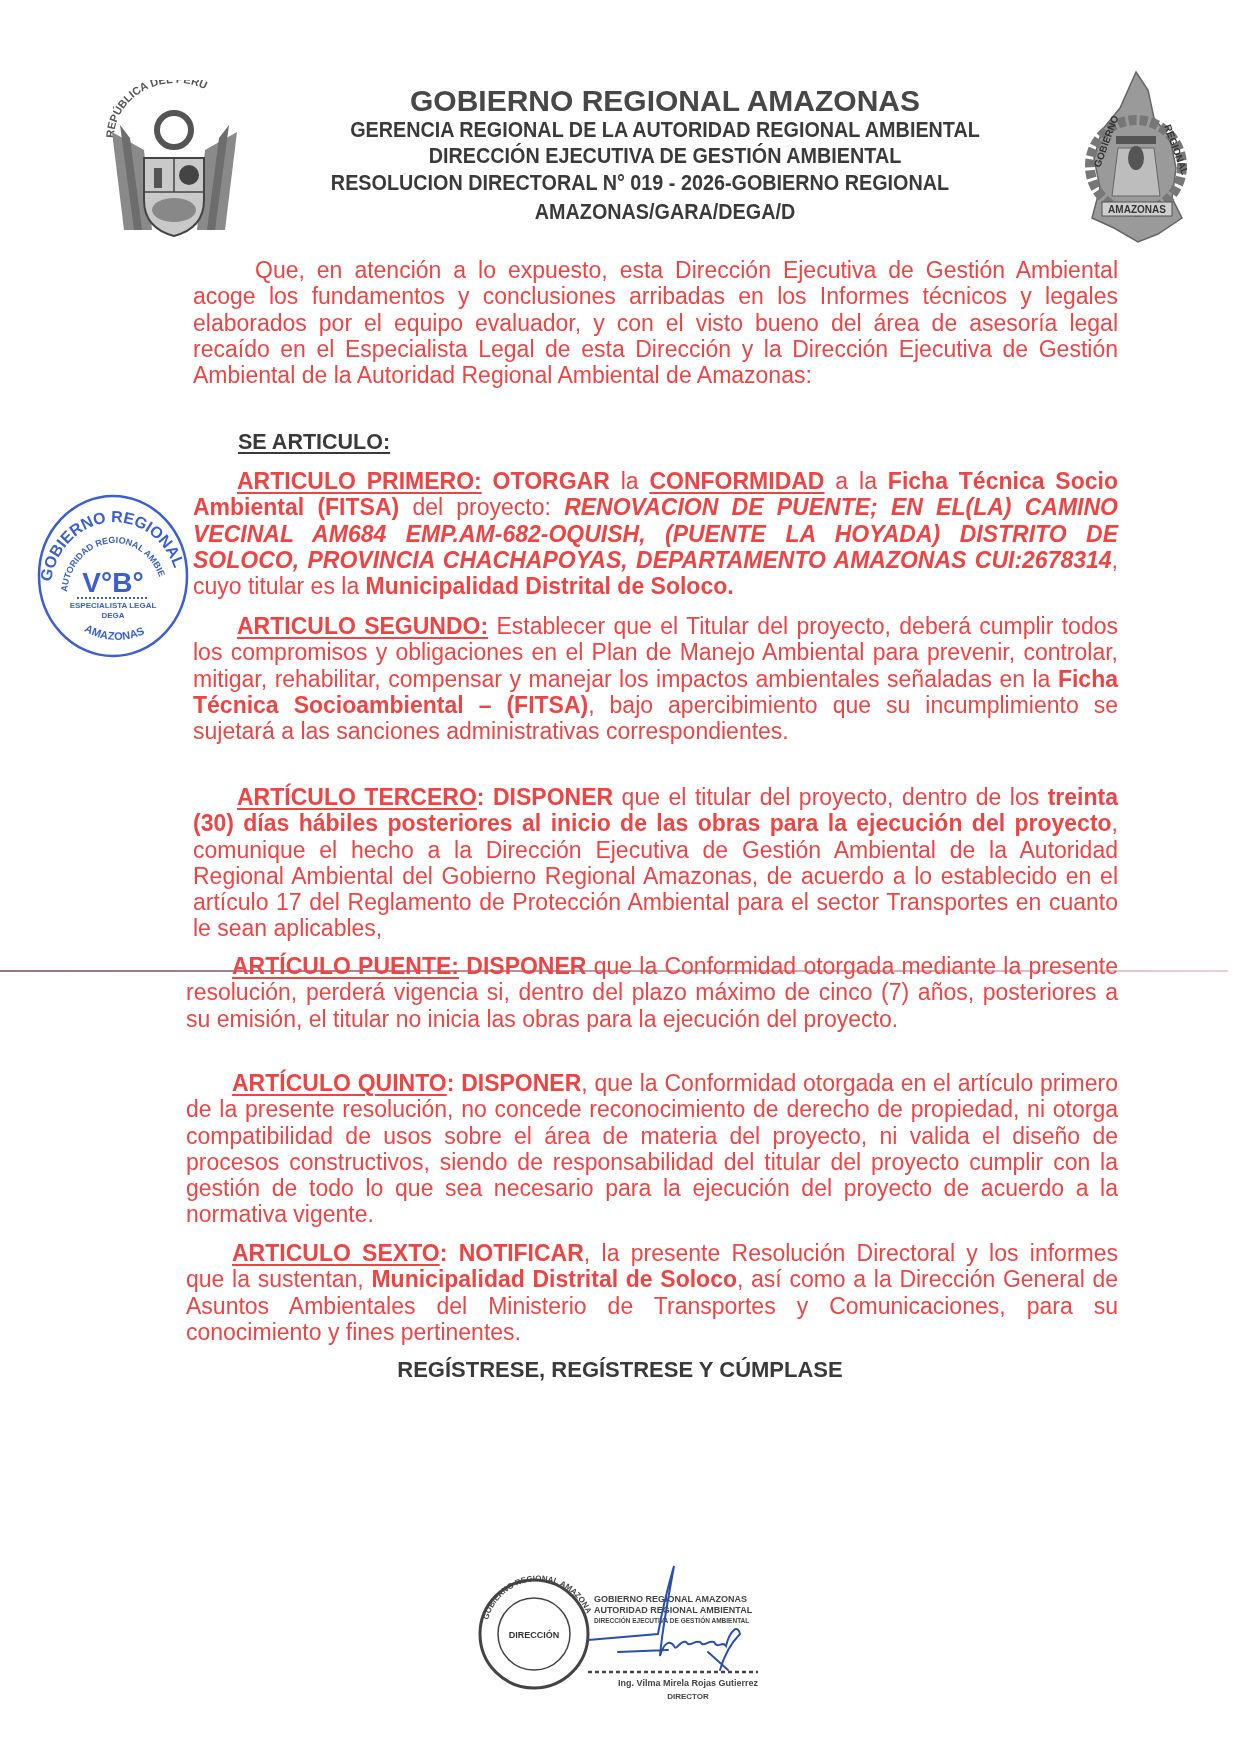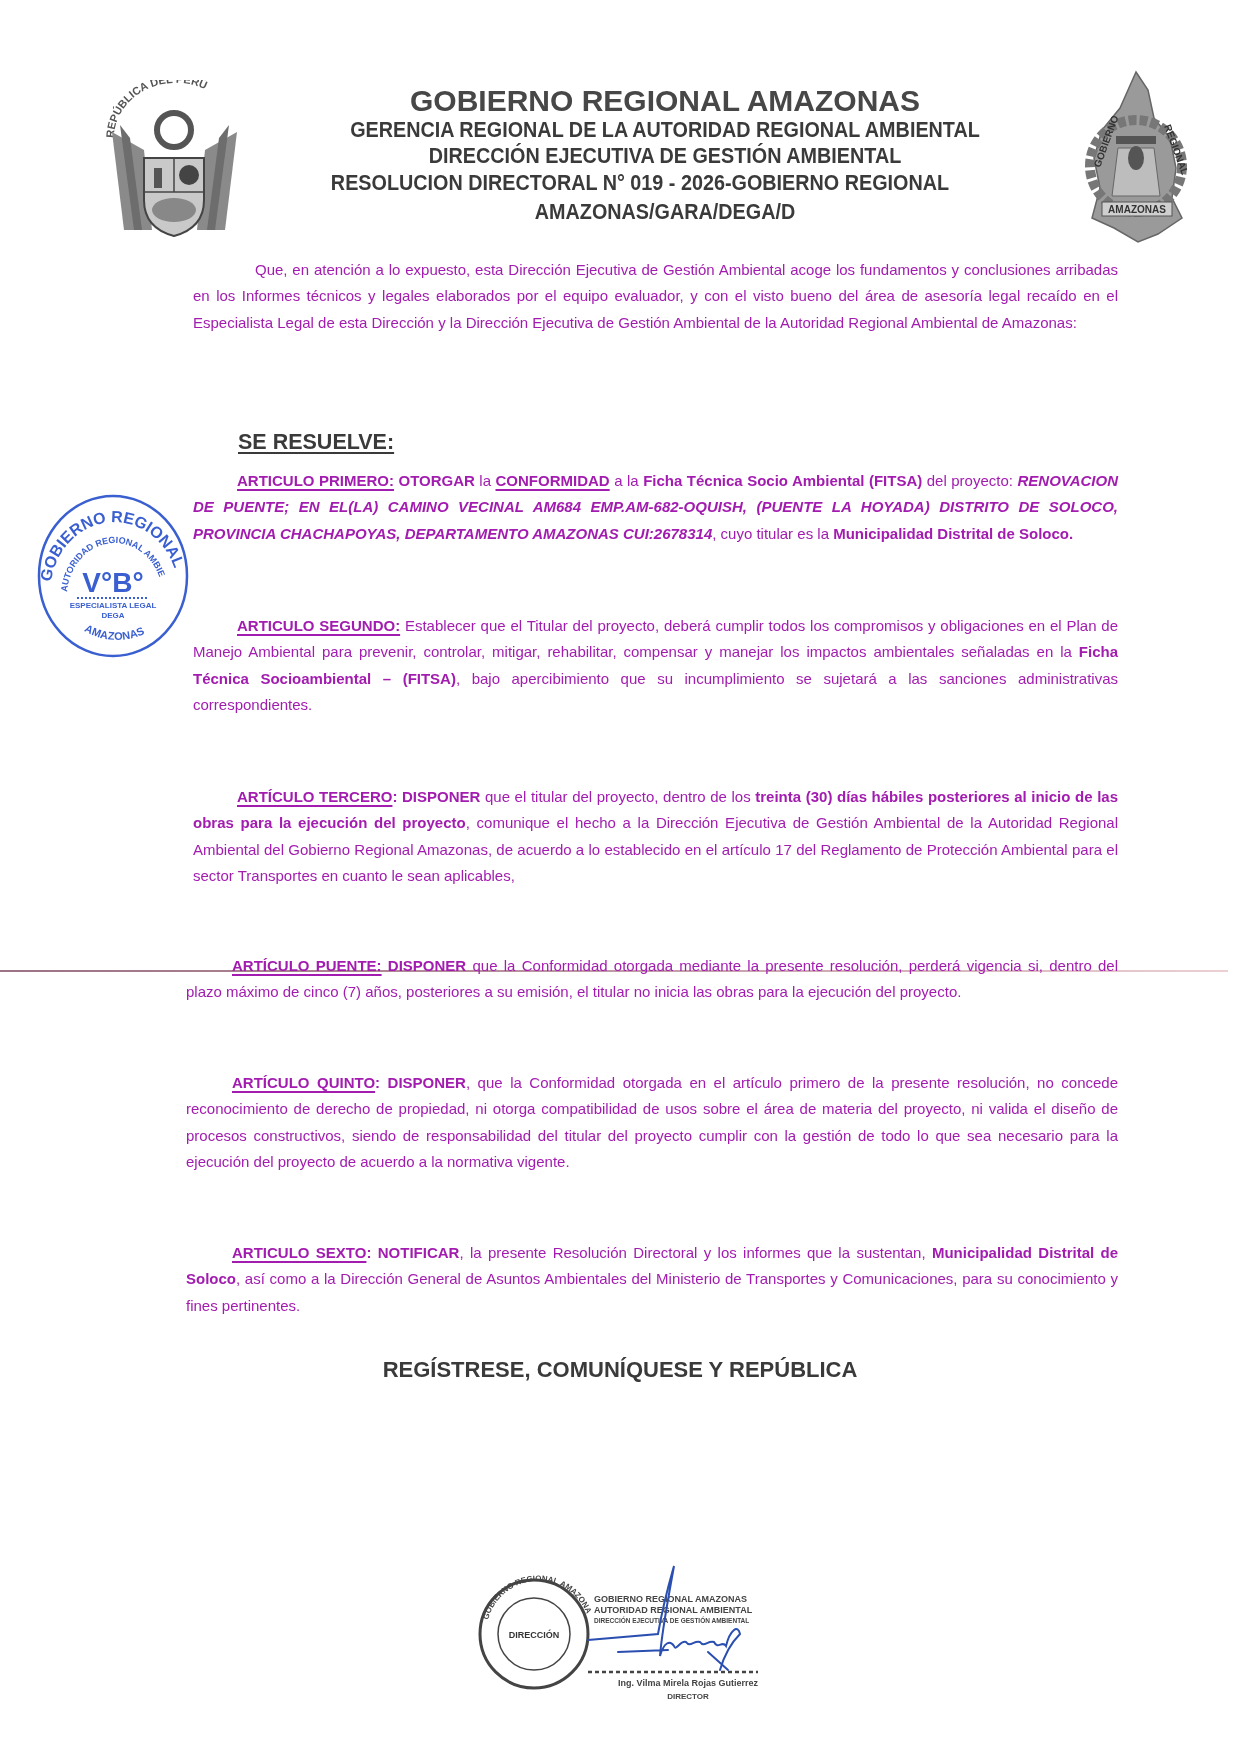--- a/index.html
+++ b/index.html
@@ -12,21 +12,21 @@
   .logo-right { position: absolute; left: 1078px; top: 68px; width: 118px; height: 178px; }
   .hdr { position: absolute; left: 240px; width: 850px; text-align: center; font-weight: bold; color: #3a3a3a; letter-spacing: 0; }
   .hdr-title { top: 84px; font-size: 30px; color: #474747; }
   .hdr-sub { font-size: 21.5px; transform: scaleX(0.92); transform-origin: center; }
   .hdr-l1 { top: 118px; }
   .hdr-l2 { top: 144px; }
   .hdr-l3 { top: 171px; left: 210px; width: 860px; }
   .hdr-l4 { top: 200px; }
 
   
-  .body-col { position: absolute; left: 193px; width: 925px; font-size: 15px; line-height: 26.3px; text-align: justify; color: #a21caf; }
+  .body-col { position: absolute; left: 193px; width: 925px; font-size: 23px; line-height: 26.3px; text-align: justify; color: #ef4444; }
   .indent { text-indent: 62px; }
   .p { margin: 0; }
   .bold { font-weight: bold; margin-top: 48px; }
   .ital { font-style: italic; font-weight: bold; }
   .u { text-decoration: underline; text-underline-offset: 3px; text-decoration-thickness: 2px; }
 
   .s-intro { top: 257px; }
   .s-resuelve { position: absolute; left: 238px; top: 430px; font-size: 21.5px; font-weight: bold; text-decoration: underline; text-underline-offset: 3px; text-decoration-thickness: 2px; color: #3a3a3a; }
   .s-art1 { top: 468px; }
   .s-art2 { top: 613px; }
@@ -90,21 +90,21 @@
     <text x="22" y="100" font-family="Liberation Sans, sans-serif" font-size="10" font-weight="bold" fill="#333" transform="rotate(-70 22 100)">GOBIERNO</text>
     <text x="86" y="58" font-family="Liberation Sans, sans-serif" font-size="10" font-weight="bold" fill="#333" transform="rotate(70 86 58)">REGIONAL</text>
     <rect x="24" y="134" width="70" height="14" fill="#cfcfcf" stroke="#555"></rect>
     <text x="59" y="145" text-anchor="middle" font-family="Liberation Sans, sans-serif" font-size="10" font-weight="bold" fill="#333">AMAZONAS</text>
   </svg>
 
   <div class="body-col s-intro">
     <p class="p indent">Que, en atención a lo expuesto, esta Dirección Ejecutiva de Gestión Ambiental acoge los fundamentos y conclusiones arribadas en los Informes técnicos y legales elaborados por el equipo evaluador, y con el visto bueno del área de asesoría legal recaído en el Especialista Legal de esta Dirección y la Dirección Ejecutiva de Gestión Ambiental de la Autoridad Regional Ambiental de Amazonas:</p>
   </div>
 
-  <div class="s-resuelve">SE RESUELVE:</div>
+  <div class="s-resuelve">SE ARTICULO:</div>
 
   <div class="body-col s-art1">
     <p class="p indent"><span class="bold u">ARTICULO PRIMERO:</span><span class="bold"> OTORGAR</span><span> la </span><span class="bold u">CONFORMIDAD</span><span> a la </span><span class="bold">Ficha Técnica Socio Ambiental (FITSA)</span><span> del proyecto: </span><span class="ital">RENOVACION DE PUENTE; EN EL(LA) CAMINO VECINAL AM684 EMP.AM-682-OQUISH, (PUENTE LA HOYADA) DISTRITO DE SOLOCO, PROVINCIA CHACHAPOYAS, DEPARTAMENTO AMAZONAS CUI:2678314</span><span>, cuyo titular es la </span><span class="bold">Municipalidad Distrital de Soloco.</span></p>
   </div>
 
   <div class="body-col s-art2">
     <p class="p indent"><span class="bold u">ARTICULO SEGUNDO:</span><span> Establecer que el Titular del proyecto, deberá cumplir todos los compromisos y obligaciones en el Plan de Manejo Ambiental para prevenir, controlar, mitigar, rehabilitar, compensar y manejar los impactos ambientales señaladas en la </span><span class="bold">Ficha Técnica Socioambiental – (FITSA)</span><span>, bajo apercibimiento que su incumplimiento se sujetará a las sanciones administrativas correspondientes.</span></p>
   </div>
 
   <div class="body-col s-art3">
@@ -118,21 +118,21 @@
   </div>
 
   <div class="body-col s-art5">
     <p class="p indent"><span class="bold u">ARTÍCULO QUINTO</span><span class="bold">: DISPONER</span><span>, que la Conformidad otorgada en el artículo primero de la presente resolución, no concede reconocimiento de derecho de propiedad, ni otorga compatibilidad de usos sobre el área de materia del proyecto, ni valida el diseño de procesos constructivos, siendo de responsabilidad del titular del proyecto cumplir con la gestión de todo lo que sea necesario para la ejecución del proyecto de acuerdo a la normativa vigente.</span></p>
   </div>
 
   <div class="body-col s-art6">
     <p class="p indent"><span class="bold u">ARTICULO SEXTO</span><span class="bold">: NOTIFICAR</span><span>, la presente Resolución Directoral y los informes que la sustentan, </span><span class="bold">Municipalidad Distrital de Soloco</span><span>, así como a la Dirección General de Asuntos Ambientales del Ministerio de Transportes y Comunicaciones, para su conocimiento y fines pertinentes.</span></p>
   </div>
 
-  <div class="closing">REGÍSTRESE, COMUNÍQUESE Y REPÚBLICA</div>
+  <div class="closing">REGÍSTRESE, REGÍSTRESE Y CÚMPLASE</div>
 
   <svg class="stamp-vb" viewBox="0 0 160 168">
     <defs>
       <path id="vbArcTop" d="M18,90 A64,70 0 0 1 142,78"></path>
       <path id="vbArcIn" d="M34,100 A48,54 0 0 1 126,84"></path>
       <path id="vbArcBot" d="M40,130 A60,56 0 0 0 128,130"></path>
     </defs>
     <ellipse cx="80" cy="84" rx="74" ry="80" fill="none" stroke="#3a5fd0" stroke-width="2.5"></ellipse>
     <text font-family="Liberation Sans, sans-serif" font-size="16" font-weight="bold" fill="#3a5fd0">
       <textPath href="#vbArcTop">GOBIERNO REGIONAL</textPath>

